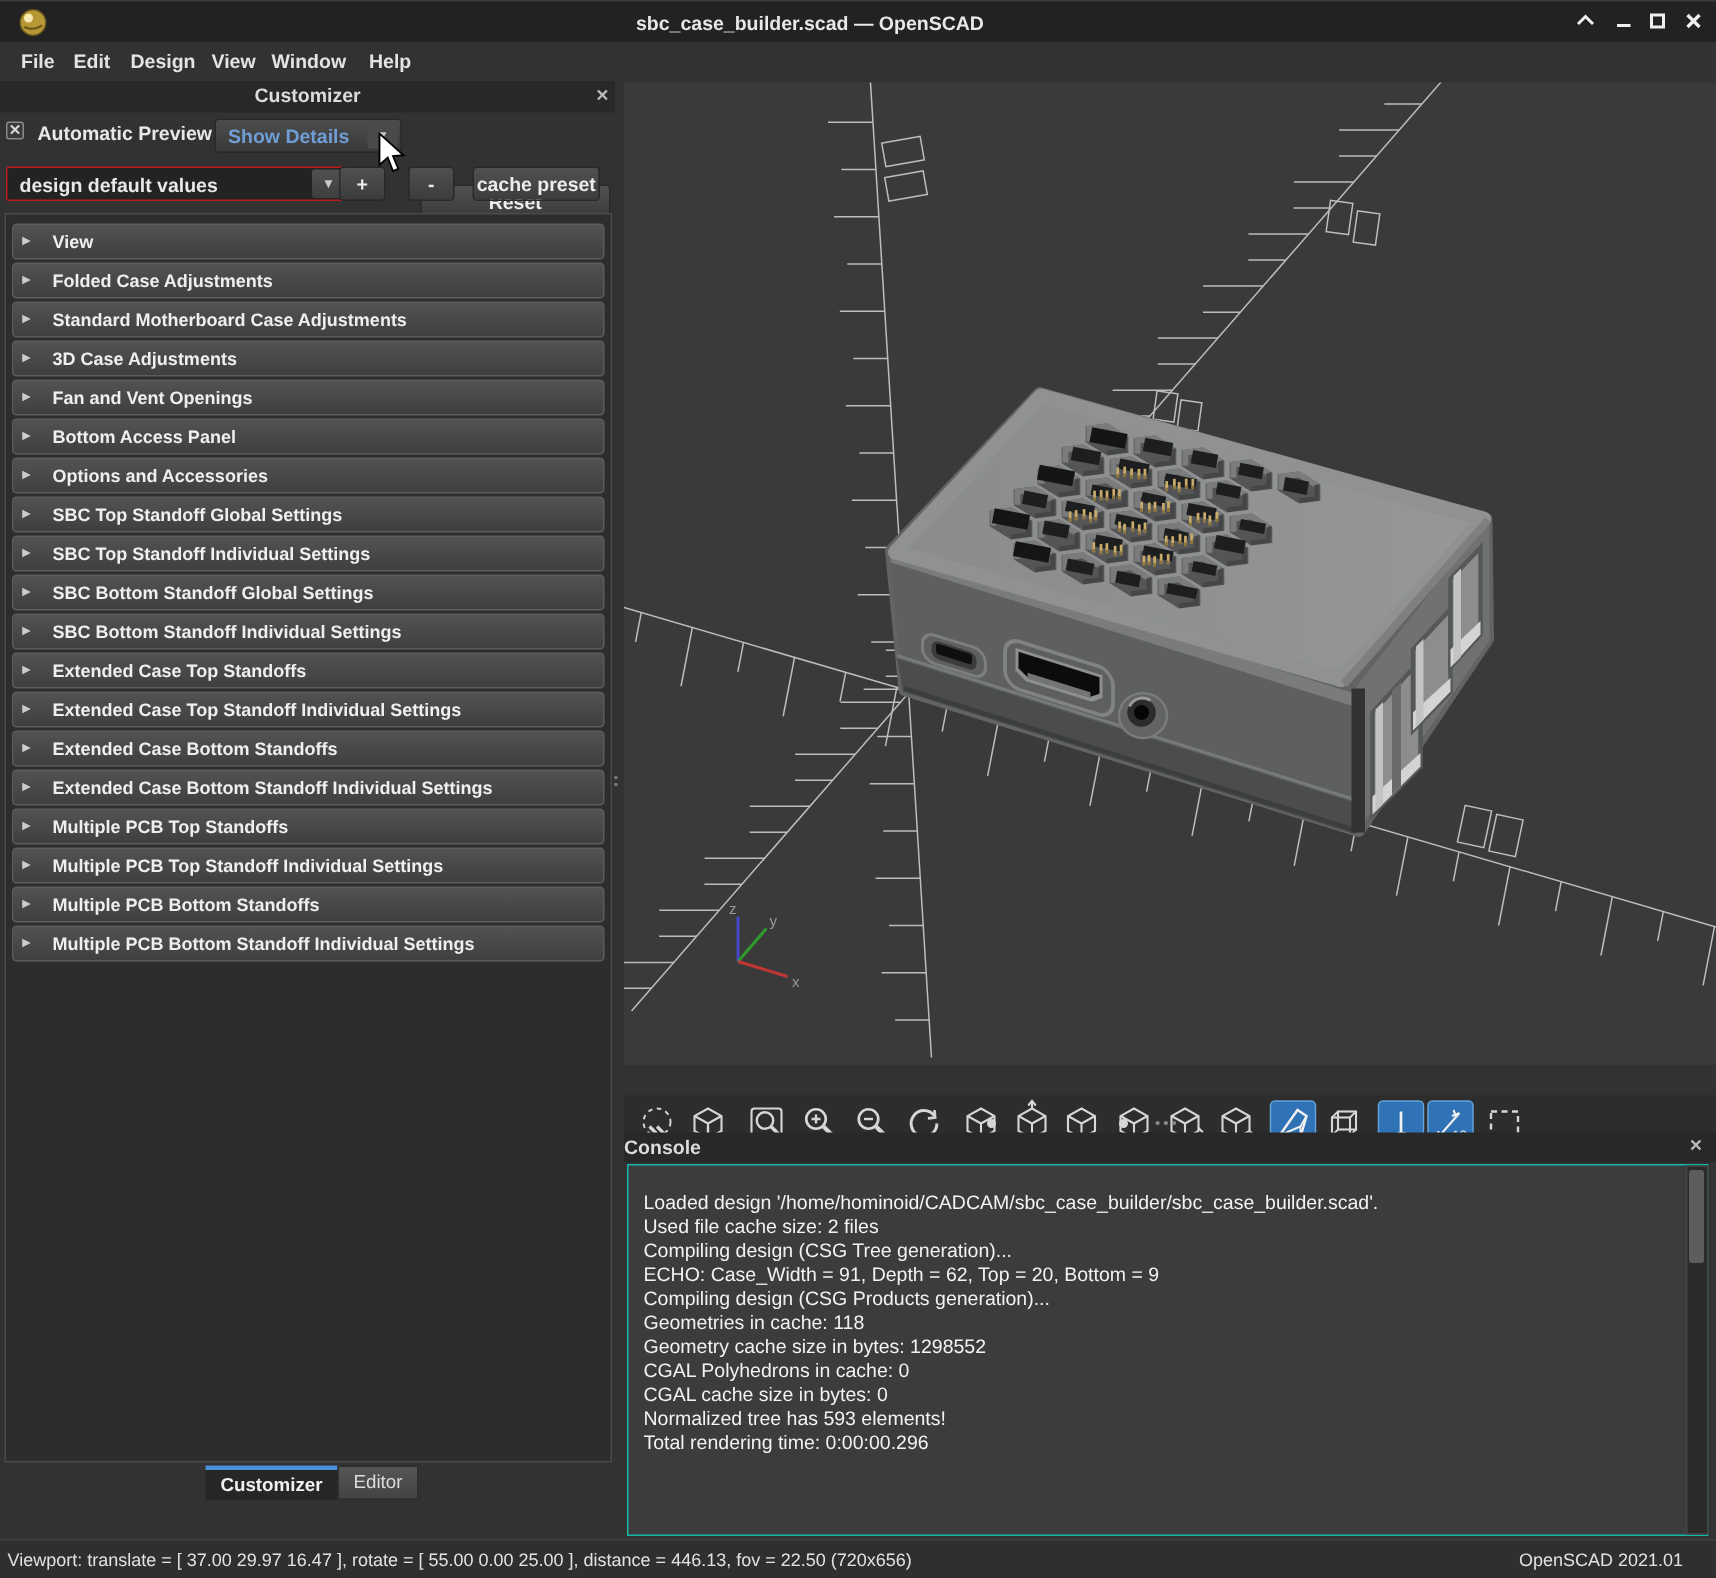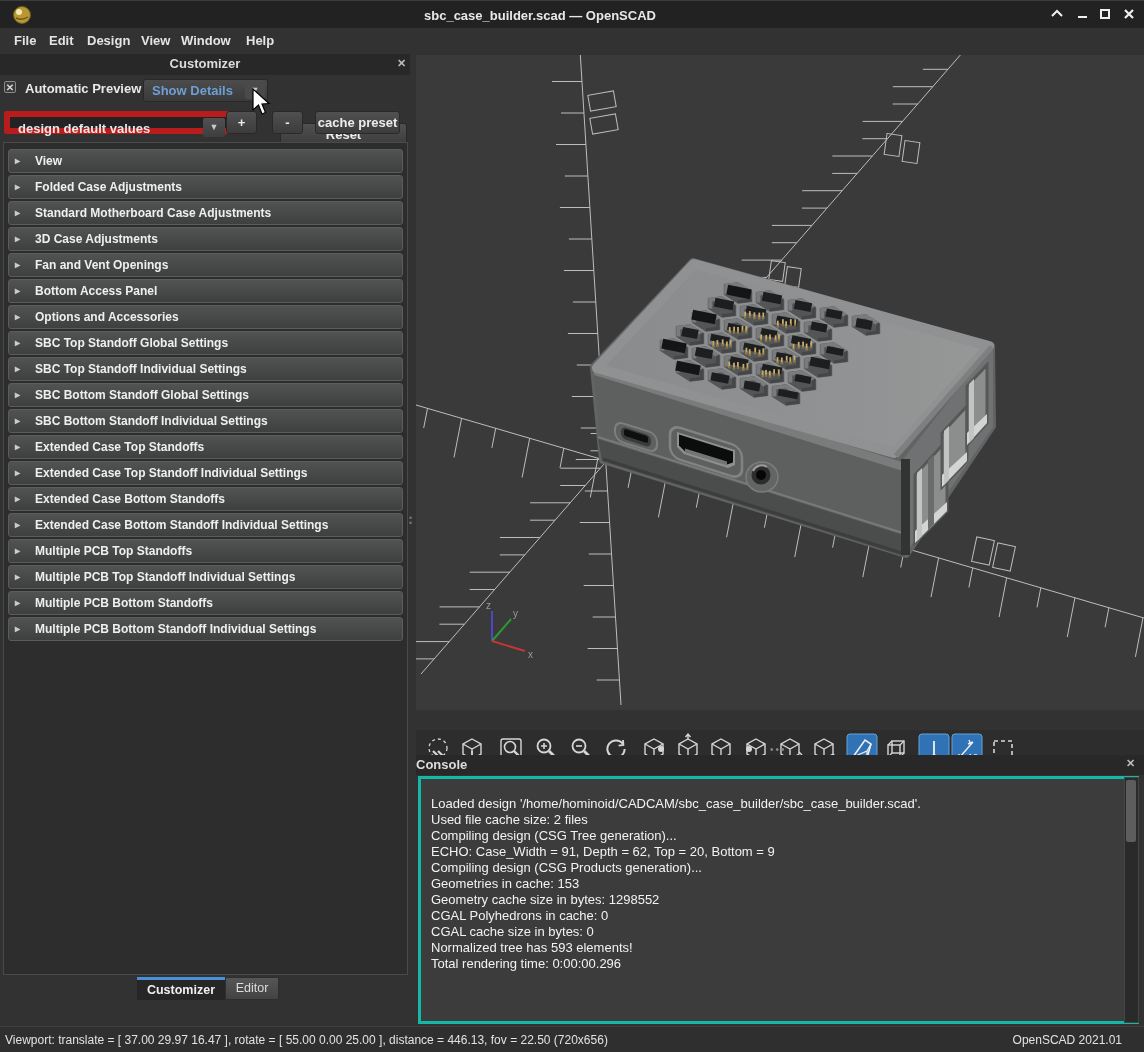--- a/index.html
+++ b/index.html
@@ -8,34 +8,34 @@
 .logo{position:absolute;left:12px;top:4px;width:20px;height:20px;}
 .winbtn{position:absolute;top:6px;color:#f0f0f0;font-size:13px;font-weight:bold;}
 .menubar{position:absolute;left:0;top:28px;width:1144px;height:26px;background:#323232;}
 .menu-item{position:absolute;top:5px;font-size:13px;font-weight:bold;color:#e4e4e4;}
 .leftpanel{position:absolute;left:0;top:54px;width:410px;height:998px;background:#323232;}
 .hdr{position:absolute;background:#282828;font-size:13px;font-weight:bold;color:#dcdcdc;text-align:center;}
 .btn{position:absolute;background:linear-gradient(#505050,#3c3c3c);border:1px solid #292929;border-radius:3px;color:#ececec;font-size:13px;font-weight:bold;text-align:center;}
 .combo-show{position:absolute;left:143px;top:79px;width:125px;height:23px;background:linear-gradient(#4c4c4c,#3a3a3a);border:1px solid #292929;border-radius:3px;}
 .combo-show span{position:absolute;left:8px;top:3px;font-size:13px;font-weight:bold;color:#6f9ed6;}
 .combo-dd{position:absolute;right:2px;top:2px;width:20px;height:17px;background:#4a4a4a;border-radius:2px;color:#c9c9c9;font-size:9px;text-align:center;line-height:17px;}
-.combo-dark{position:absolute;left:4px;top:111px;width:228px;height:23px;background:#232323;border:6px solid #b91c1c;border-radius:2px;}
+.combo-dark{position:absolute;left:4px;top:111px;width:228px;height:23px;background:#232323;border:1px solid #b91c1c;border-radius:2px;}
 .combo-dark span{position:absolute;left:8px;top:4px;font-size:13px;font-weight:bold;color:#e8e8e8;}
 .combo-dark .dd{position:absolute;right:1px;top:1px;width:22px;height:19px;background:linear-gradient(#515151,#3e3e3e);border-radius:2px;color:#c9c9c9;font-size:9px;text-align:center;line-height:19px;}
 .cb-label{position:absolute;left:25px;top:81px;font-size:13px;font-weight:bold;color:#e8e8e8;}
 .grparea{position:absolute;left:3px;top:142px;width:405px;height:833px;background:#2d2d2d;border:1px solid #4a4a4a;padding-top:4px;}
 .grp{position:relative;margin:2px 4px 0 4px;height:24px;background:linear-gradient(#515353,#3e4040);border:1px solid #5b5d5d;border-radius:3px;color:#efefef;font-size:12px;font-weight:bold;line-height:22px;padding-left:26px;}
 .grp .tri{position:absolute;left:6px;top:0px;font-size:10px;color:#cccccc;}
 .tabs{position:absolute;left:137px;top:977px;height:23px;}
 .tab-active{position:absolute;left:0;top:0;width:88px;height:23px;background:#262626;border-top:3px solid #4a90d9;color:#f0f0f0;font-size:12.5px;font-weight:bold;text-align:center;line-height:20px;}
 .tab{position:absolute;left:88px;top:0;width:54px;height:23px;background:linear-gradient(#565656,#434343);border:1px solid #2e2e2e;color:#dddddd;font-size:12.5px;text-align:center;line-height:21px;}
 .viewport{position:absolute;left:416px;top:55px;width:728px;height:655px;background:#3a3a3a;}
 .toolbar{position:absolute;left:416px;top:730px;width:728px;height:38px;background:#2d2d2d;}
 .consolehdr{position:absolute;left:416px;top:755px;width:728px;height:20px;background:#282828;font-size:13px;font-weight:bold;color:#dcdcdc;text-align:left;line-height:19px;}
-.consolebox{position:absolute;left:418px;top:776px;width:721px;height:248px;background:#3c3c3c;border:3px solid #14b8a6;color:#f2f2f2;font-size:13px;line-height:16px;padding:17px 0 0 10px;}
+.consolebox{position:absolute;left:418px;top:776px;width:721px;height:248px;background:#3c3c3c;border:1px solid #14b8a6;color:#f2f2f2;font-size:13px;line-height:16px;padding:17px 0 0 10px;}
 .scroll{position:absolute;left:1124px;top:777px;width:15px;height:246px;background:#2a2a2a;border:1px solid #444;}
 .thumb{position:absolute;left:1px;top:2px;width:10px;height:62px;background:#5d5d5d;border-radius:2px;}
 .statusbar{position:absolute;left:0;top:1026px;width:1144px;height:26px;background:#2f2f2f;border-top:1px solid #404040;color:#e2e2e2;font-size:12px;}
 .dots{position:absolute;left:409px;top:516px;width:6px;height:18px;color:#777;font-size:9px;line-height:5px;}
 .tbdots{position:absolute;left:770px;top:744px;color:#888;font-size:10px;letter-spacing:2px;}
 </style></head>
 <body>
 <div class="titlebar">
  <svg class="logo" viewBox="0 0 20 20">
       <circle cx="10" cy="10" r="8.5" fill="#b79834"></circle>
@@ -604,21 +604,21 @@
 </svg></div>
 <div class="tbdots">•••</div>
 <div class="consolehdr">Console</div>
 <span style="position:absolute;left:1126px;top:757px;color:#bbb;font-size:11px;font-weight:bold;">✕</span>
 <div class="consolebox">
 <div>Loaded design '/home/hominoid/CADCAM/sbc_case_builder/sbc_case_builder.scad'.</div>
 <div>Used file cache size: 2 files</div>
 <div>Compiling design (CSG Tree generation)...</div>
 <div>ECHO: Case_Width = 91, Depth = 62, Top = 20, Bottom = 9</div>
 <div>Compiling design (CSG Products generation)...</div>
-<div>Geometries in cache: 153</div>
+<div>Geometries in cache: 118</div>
 <div>Geometry cache size in bytes: 1298552</div>
 <div>CGAL Polyhedrons in cache: 0</div>
 <div>CGAL cache size in bytes: 0</div>
 <div>Normalized tree has 593 elements!</div>
 <div>Total rendering time: 0:00:00.296</div>
 </div>
 <div class="scroll">
     <div class="thumb"></div>
   </div>
 <div class="statusbar">

